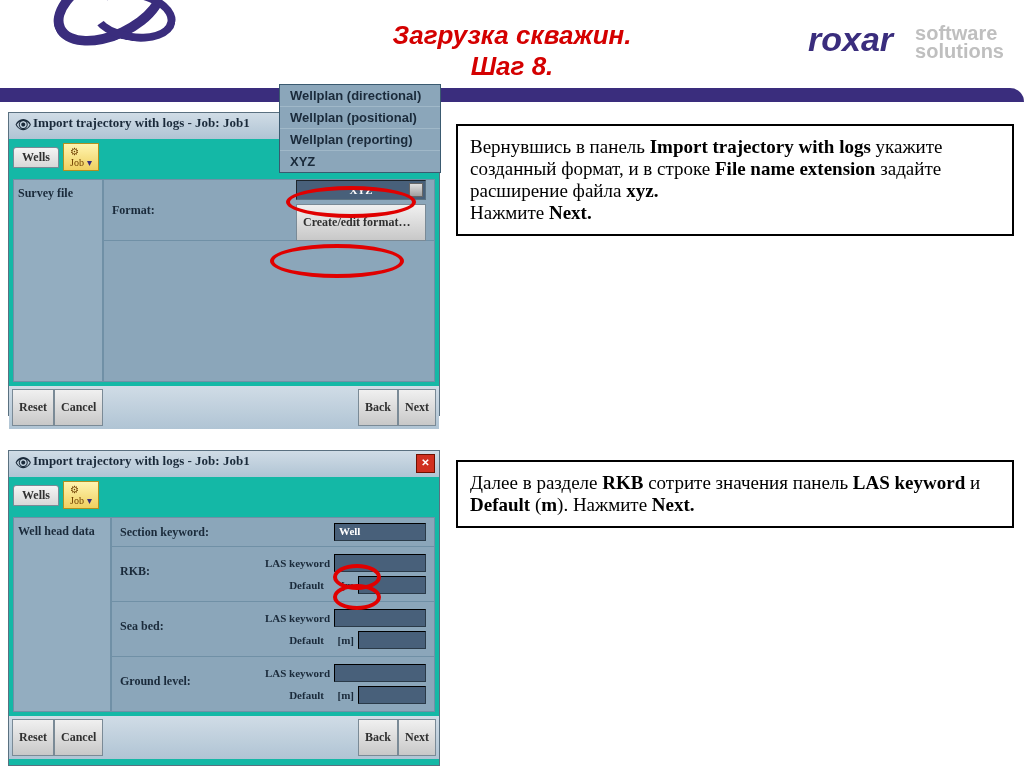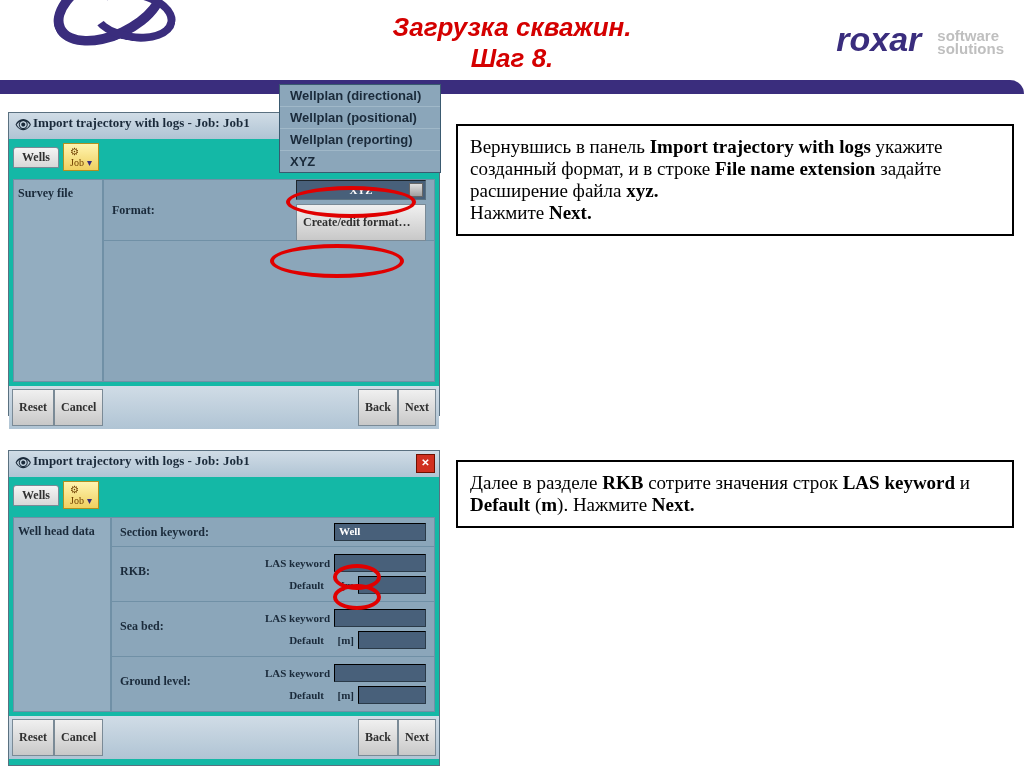--- a/index.html
+++ b/index.html
@@ -1,24 +1,24 @@
 <!DOCTYPE html>
 <html><head>
 <meta charset="utf-8">
 <style>
   body { margin:0; width:1024px; height:768px; font-family: Arial, sans-serif; background:#fff; position:relative; overflow:hidden; }
   .swirl { position:absolute; top:-30px; left:50px; width:200px; height:120px; }
   .swirl .s1 { position:absolute; border:10px solid #3a2d7d; border-right-color:transparent; border-radius:50%; width:100px; height:50px; transform:rotate(-25deg); }
   .swirl .s2 { position:absolute; border:8px solid #3a2d7d; border-left-color:transparent; border-radius:50%; width:70px; height:35px; left:40px; top:20px; transform:rotate(10deg); }
-  .header { text-align:center; padding-top:12px; }
+  .header { text-align:center; padding-top:20px; }
   .title1 { color:#d40000; font-weight:bold; font-size:26px; font-style:italic; }
   .title2 { color:#d40000; font-weight:bold; font-size:26px; font-style:italic; }
   .logo { position:absolute; right:20px; top:20px; font-size:34px; }
   .logo .r { color:#3a2d7d; font-style:italic; font-weight:bold; }
-  .logo .sub { color:#bfbfbf; font-size:15px; font-weight:bold; display:inline-block; line-height:0.9; vertical-align:middle; margin-left:16px; }
+  .logo .sub { color:#bfbfbf; font-size:20px; font-weight:bold; display:inline-block; line-height:0.9; vertical-align:middle; margin-left:22px; }
   .bar { background:#3a2d7d; height:14px; border-radius:0 20px 0 0; margin-top:6px; }
 
   .win { background:#14b8a6; border:1px solid #5a7080; font-family: Liberation Serif, serif; position:relative; }
   .titlebar { background:linear-gradient(#d0dce6,#b0c4d4); height:22px; padding:2px 6px; font-size:13px; font-weight:bold; color:#1a2a3a; position:relative; }
   .titlebar .closex { position:absolute; right:4px; top:3px; width:17px; height:17px; background:#d03020; border:1px solid #701000; color:#fff; font-size:10px; text-align:center; line-height:15px; font-weight:bold; }
   .titlebar .eye { width:14px; height:14px; display:inline-block; vertical-align:middle; margin-right:4px; }
   .tabrow { padding:4px; display:flex; align-items:center; gap:4px; }
   .tab { background:linear-gradient(#f4f4f4,#d8d8d8); border:1px solid #7a8a96; padding:2px 8px; font-size:12px; font-weight:bold; color:#303030; border-radius:3px 3px 0 0; }
   .jobbtn { background:linear-gradient(#fff4b0,#f0d060); border:1px solid #b09020; padding:2px 6px; font-size:10px; color:#704000; position:relative; }
   .jobbtn::after{content:"▾"; font-size:10px; color:#3a2d7d; margin-left:3px;}
@@ -173,14 +173,14 @@
     <div class="btn">Cancel</div>
     <div class="spacer"></div>
     <div class="btn">Back</div>
     <div class="btn">Next</div>
   </div>
 </div>
 <div class="redring" style="left:333px; top:564px; width:40px; height:18px;"></div>
 <div class="redring" style="left:333px; top:584px; width:40px; height:18px;"></div>
 
 <div class="annot" style="position:absolute; left:456px; top:460px; width:530px;">
-  <span>Далее в разделе </span><b>RKB</b><span> сотрите значения строк </span><b>LAS keyword</b><span> и </span><b>Default</b><span> (</span><b>m</b><span>).</span><span> Нажмите </span><b>Next.</b>
+  <span>Далее в разделе </span><b>RKB</b><span> сотрите значения панель </span><b>LAS keyword</b><span> и </span><b>Default</b><span> (</span><b>m</b><span>).</span><span> Нажмите </span><b>Next.</b>
 </div>
 
 </body></html>

